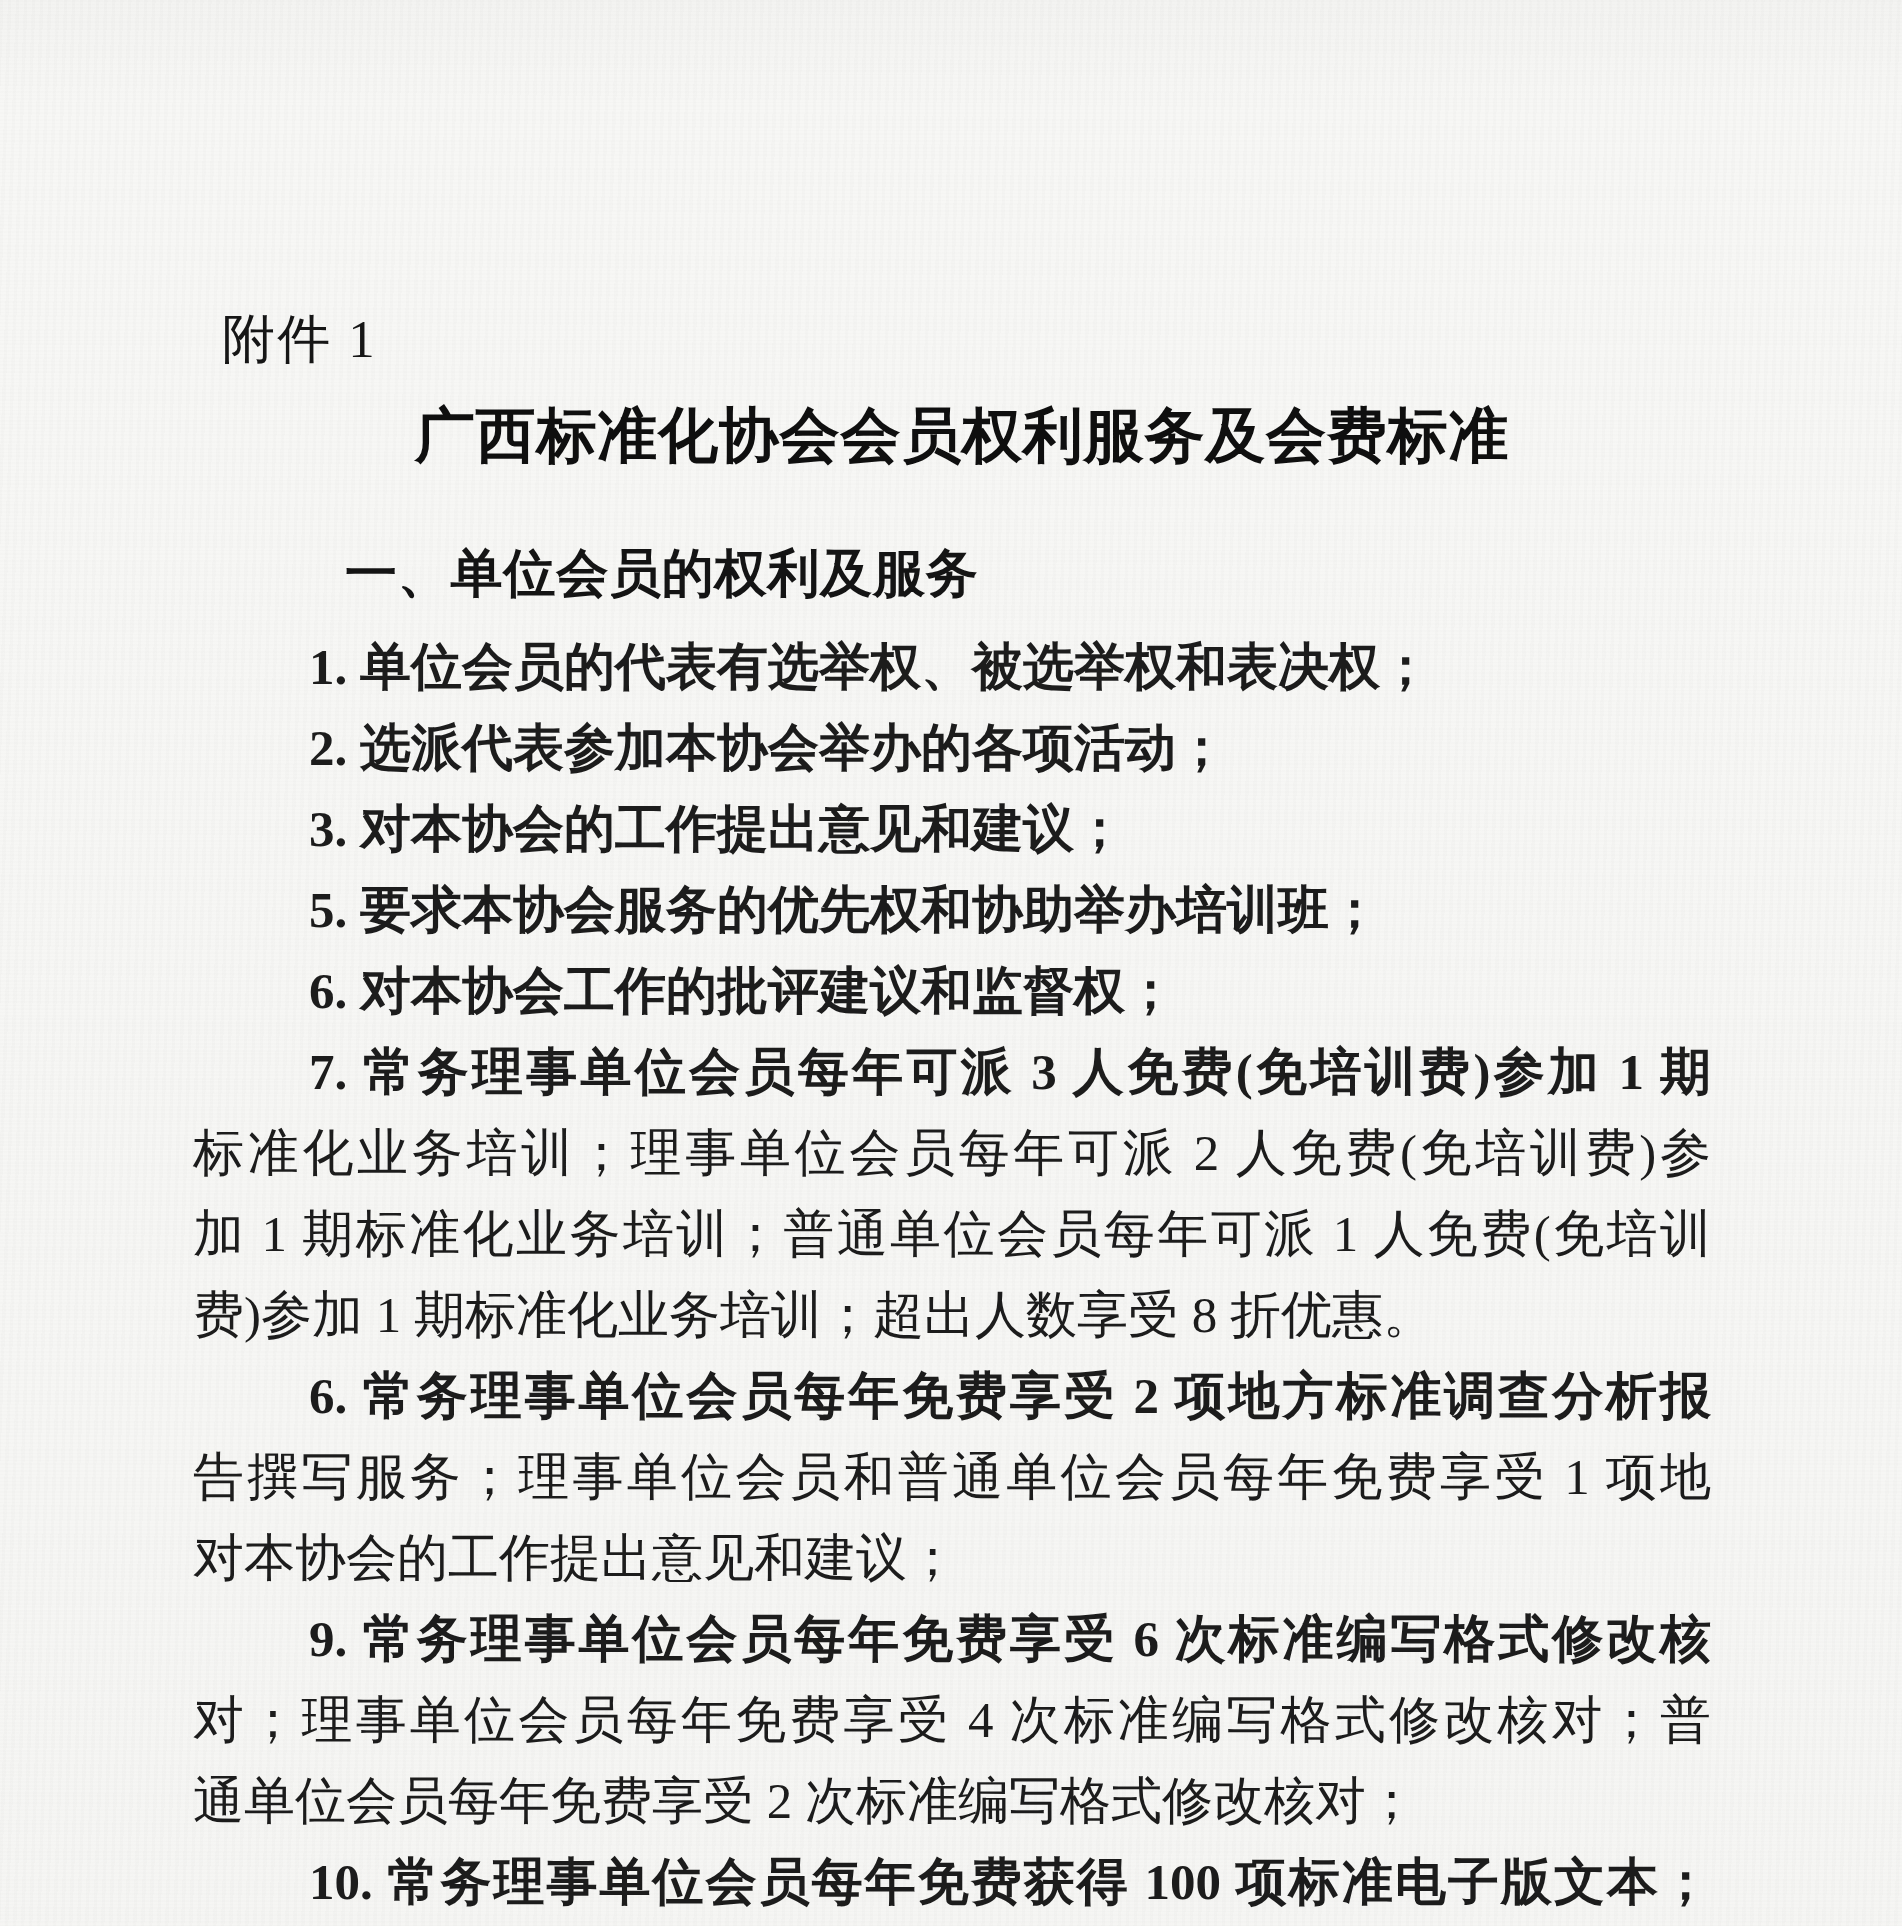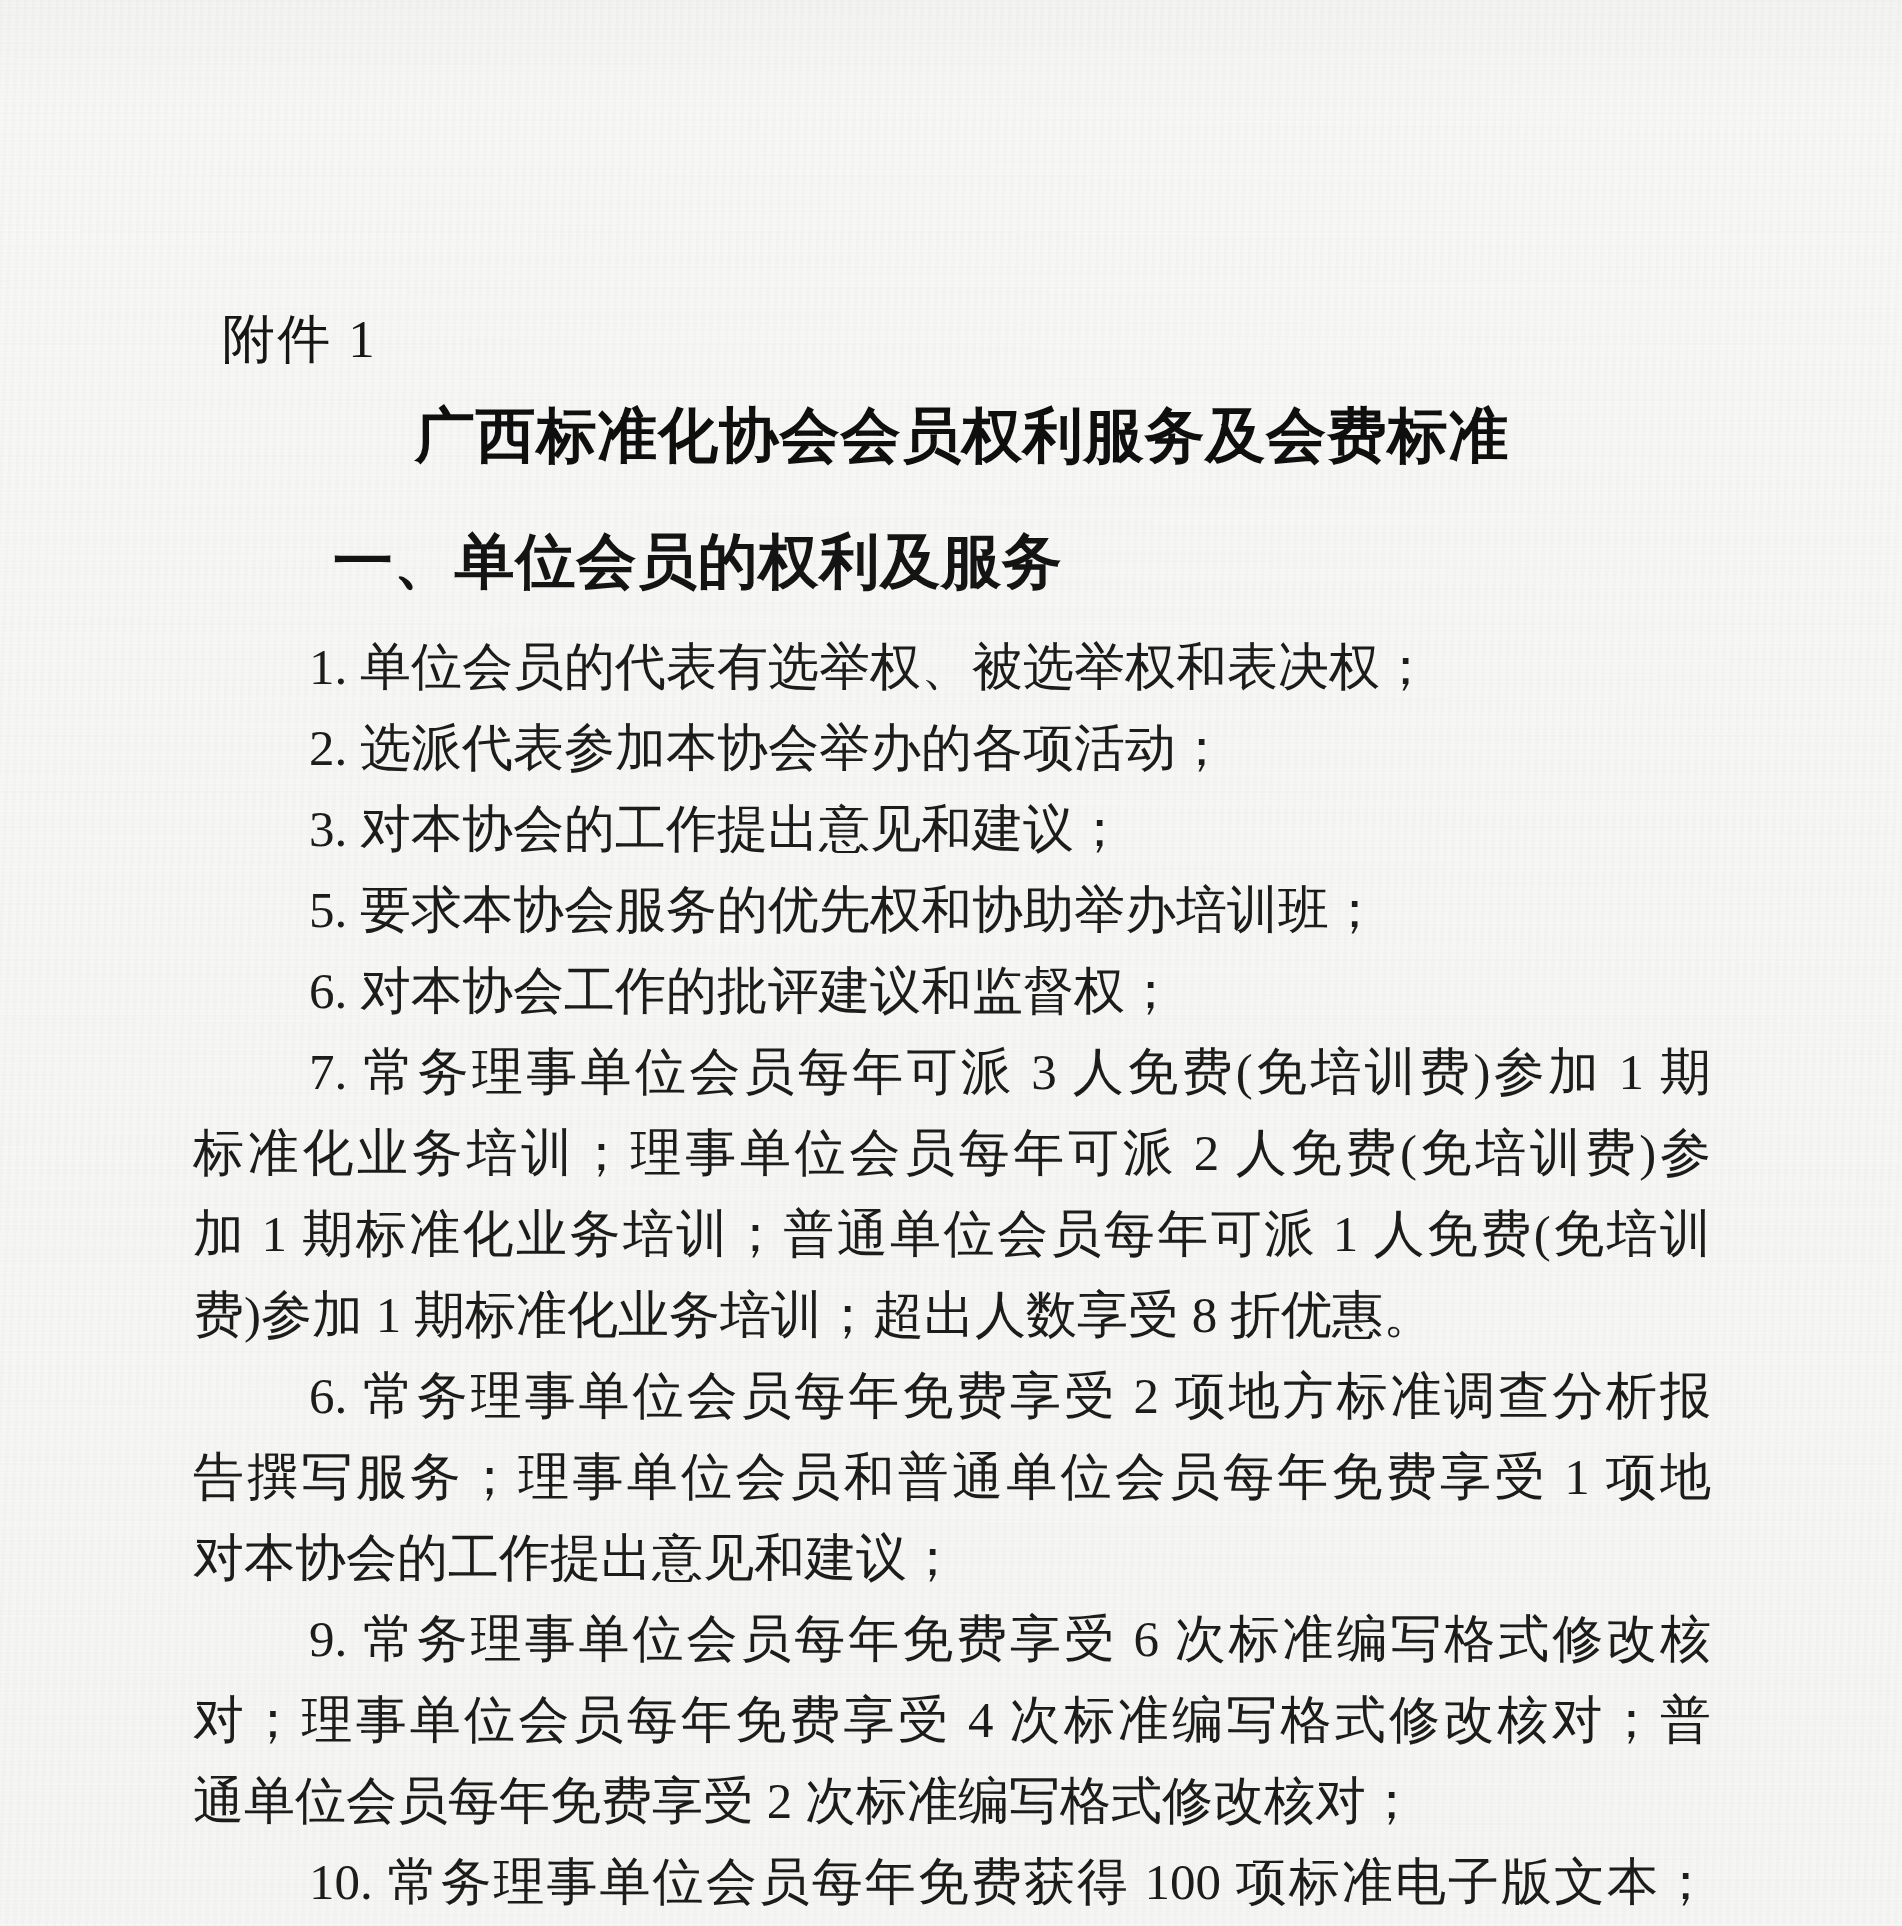--- a/index.html
+++ b/index.html
@@ -54,45 +54,46 @@
     letter-spacing: 0.8px;
     color: #0f0f0f;
     font-family: "Liberation Serif", "DejaVu Serif", serif;
     z-index: 2;
   }
 
   .section-heading {
     position: absolute;
     left: 329px;
     top: 521px;
-    margin: 4px;
-    font-size: 60px;
+    margin: 16px;
+    font-size: 52px;
     line-height: 73px;
     font-weight: bold;
     color: #141414;
-    font-family: Liberation Sans, sans-serif;
+    font-family: Liberation Serif, serif;
     letter-spacing: 0.8px;
     z-index: 2;
   }
 
   .body-text {
     position: absolute;
     left: 193px;
     top: 627px;
     width: 1518px;
     font-size: 51px;
     line-height: 81px;
     color: #1c1c1c;
     z-index: 2;
   }
   .body-text .line {
     min-height: 81px;
   }
   .body-text .indent {
     padding-left: 116px;
+    font-weight: bold;
   }
   .body-text .j {
     text-align: justify;
     text-align-last: justify;
   }
 </style>
 </head>
 <body>
 
 <div class="page">

